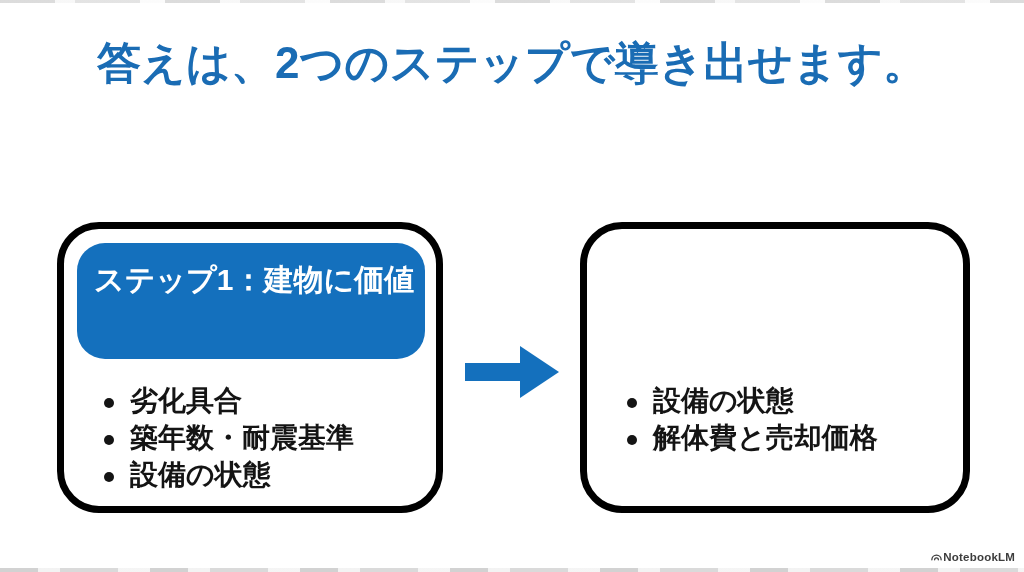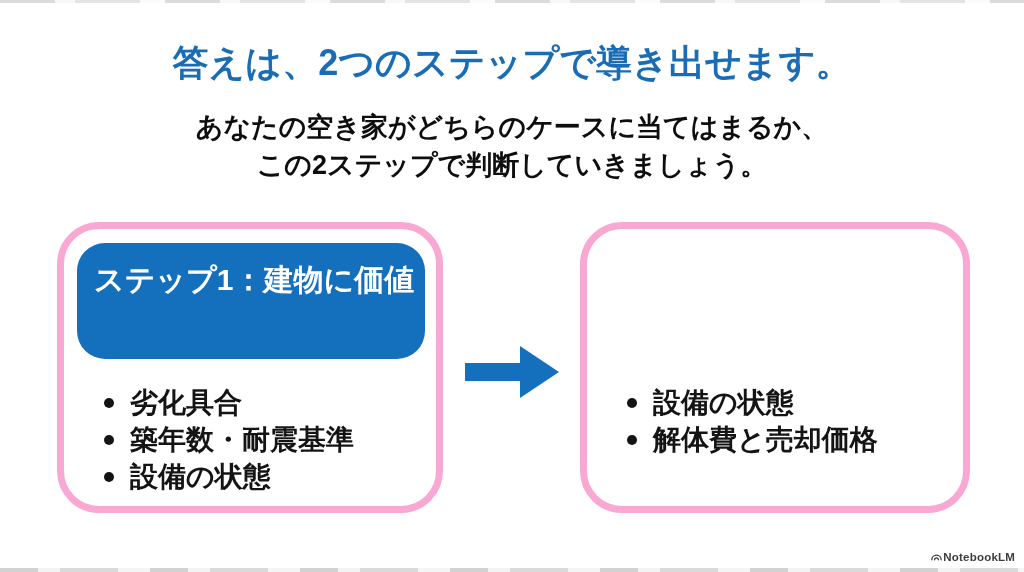--- a/index.html
+++ b/index.html
@@ -34,21 +34,21 @@
       rgba(50,50,50,0.22) 0 38px,
       rgba(50,50,50,0.06) 38px 60px,
       rgba(50,50,50,0.18) 60px 118px,
       rgba(50,50,50,0.05) 118px 150px);
   }
 
   .title {
     position: absolute;
     top: 34px; left: 0; right: 0;
     text-align: center;
-    font-size: 36px;
+    font-size: 44px;
     line-height: 58px;
     font-weight: 800;
     letter-spacing: 0px;
     color: #1a6cb4;
   }
 
   .subtitle {
     position: absolute;
     top: 108px; left: 0; right: 0;
     text-align: center;
@@ -57,21 +57,21 @@
     font-weight: 700;
     color: #0e0e0e;
   }
   .subtitle span { display: block; }
 
   .step-box {
     position: absolute;
     top: 222px;
     height: 291px;
     background: #ffffff;
-    border: 7px solid #f9a8d4;
+    border: 7px solid #000000;
     border-radius: 42px;
   }
   .step-box.left  { left: 57px;  width: 386px; }
   .step-box.right { left: 580px; width: 390px; }
 
   .step-header {
     position: absolute;
     top: 14px; left: 13px; right: 11px;
     height: 116px;
     background: #1470bd;
@@ -91,20 +91,21 @@
     list-style: none;
   }
   .bullet-list li {
     display: flex;
     align-items: center;
     font-size: 28px;
     line-height: 37px;
     font-weight: 700;
     color: #141414;
     white-space: nowrap;
+    font-family: Liberation Mono, monospace;
   }
   .bullet-dot {
     display: inline-block;
     width: 10px; height: 10px;
     border-radius: 50%;
     background: #141414;
     margin-right: 16px;
     flex: 0 0 auto;
   }
 
@@ -128,24 +129,20 @@
 </style>
 </head>
 <body>
 
 <div class="slide">
 
   <div class="edge-artifact top"></div>
 
   <h1 class="title">答えは、2つのステップで導き出せます。</h1>
 
-  <div class="subtitle">
-    <span>あなたの空き家がどちらのケースに当てはまるか、</span>
-    <span>この2ステップで判断していきましょう。</span>
-  </div>
 
   <div class="step-box left">
     <div class="step-header">
       <span>ステップ1：建物に価値</span>
     </div>
     <ul class="bullet-list">
       <li>
         <span class="bullet-dot"></span>
         <span>劣化具合</span>
       </li>

